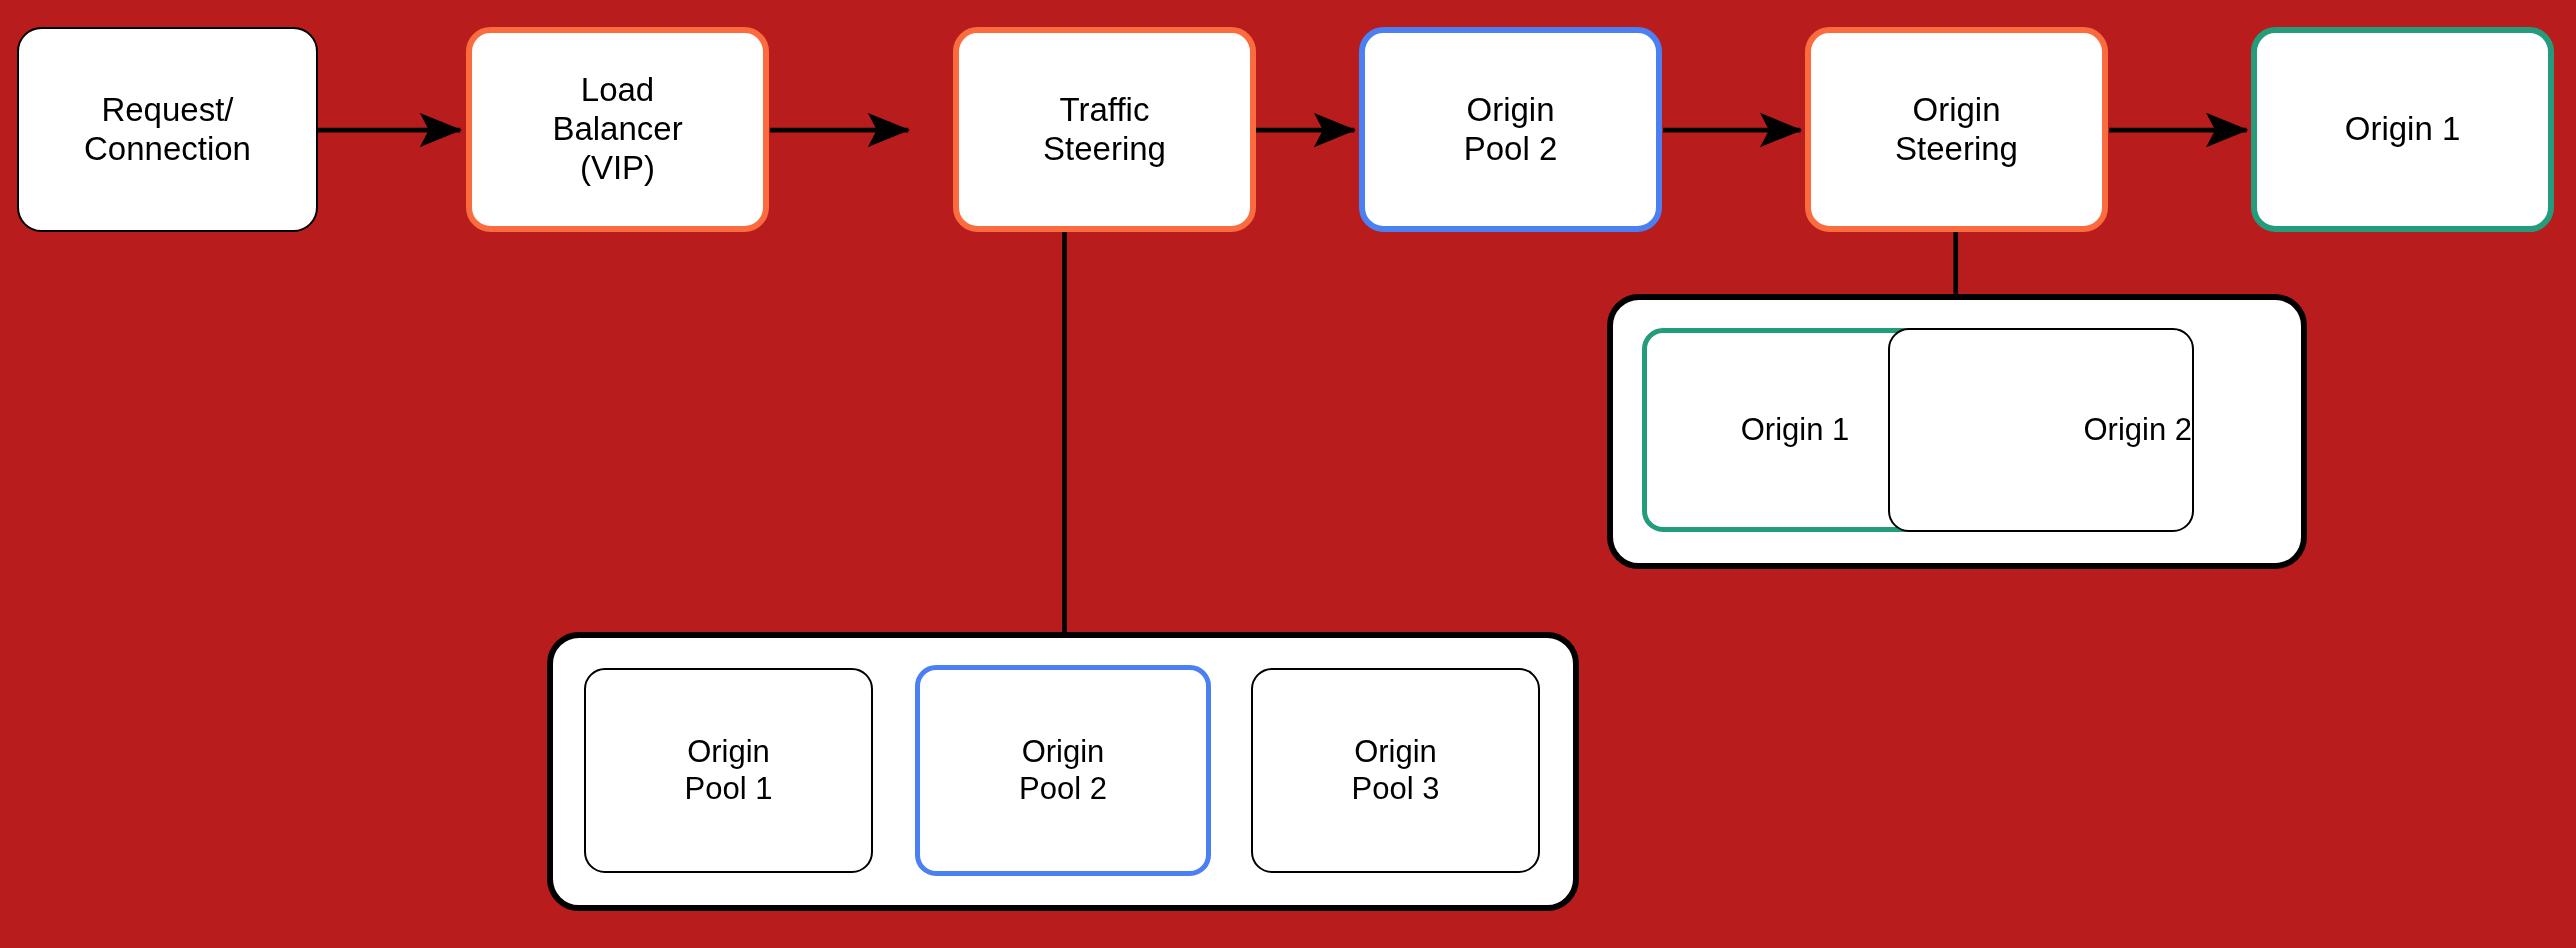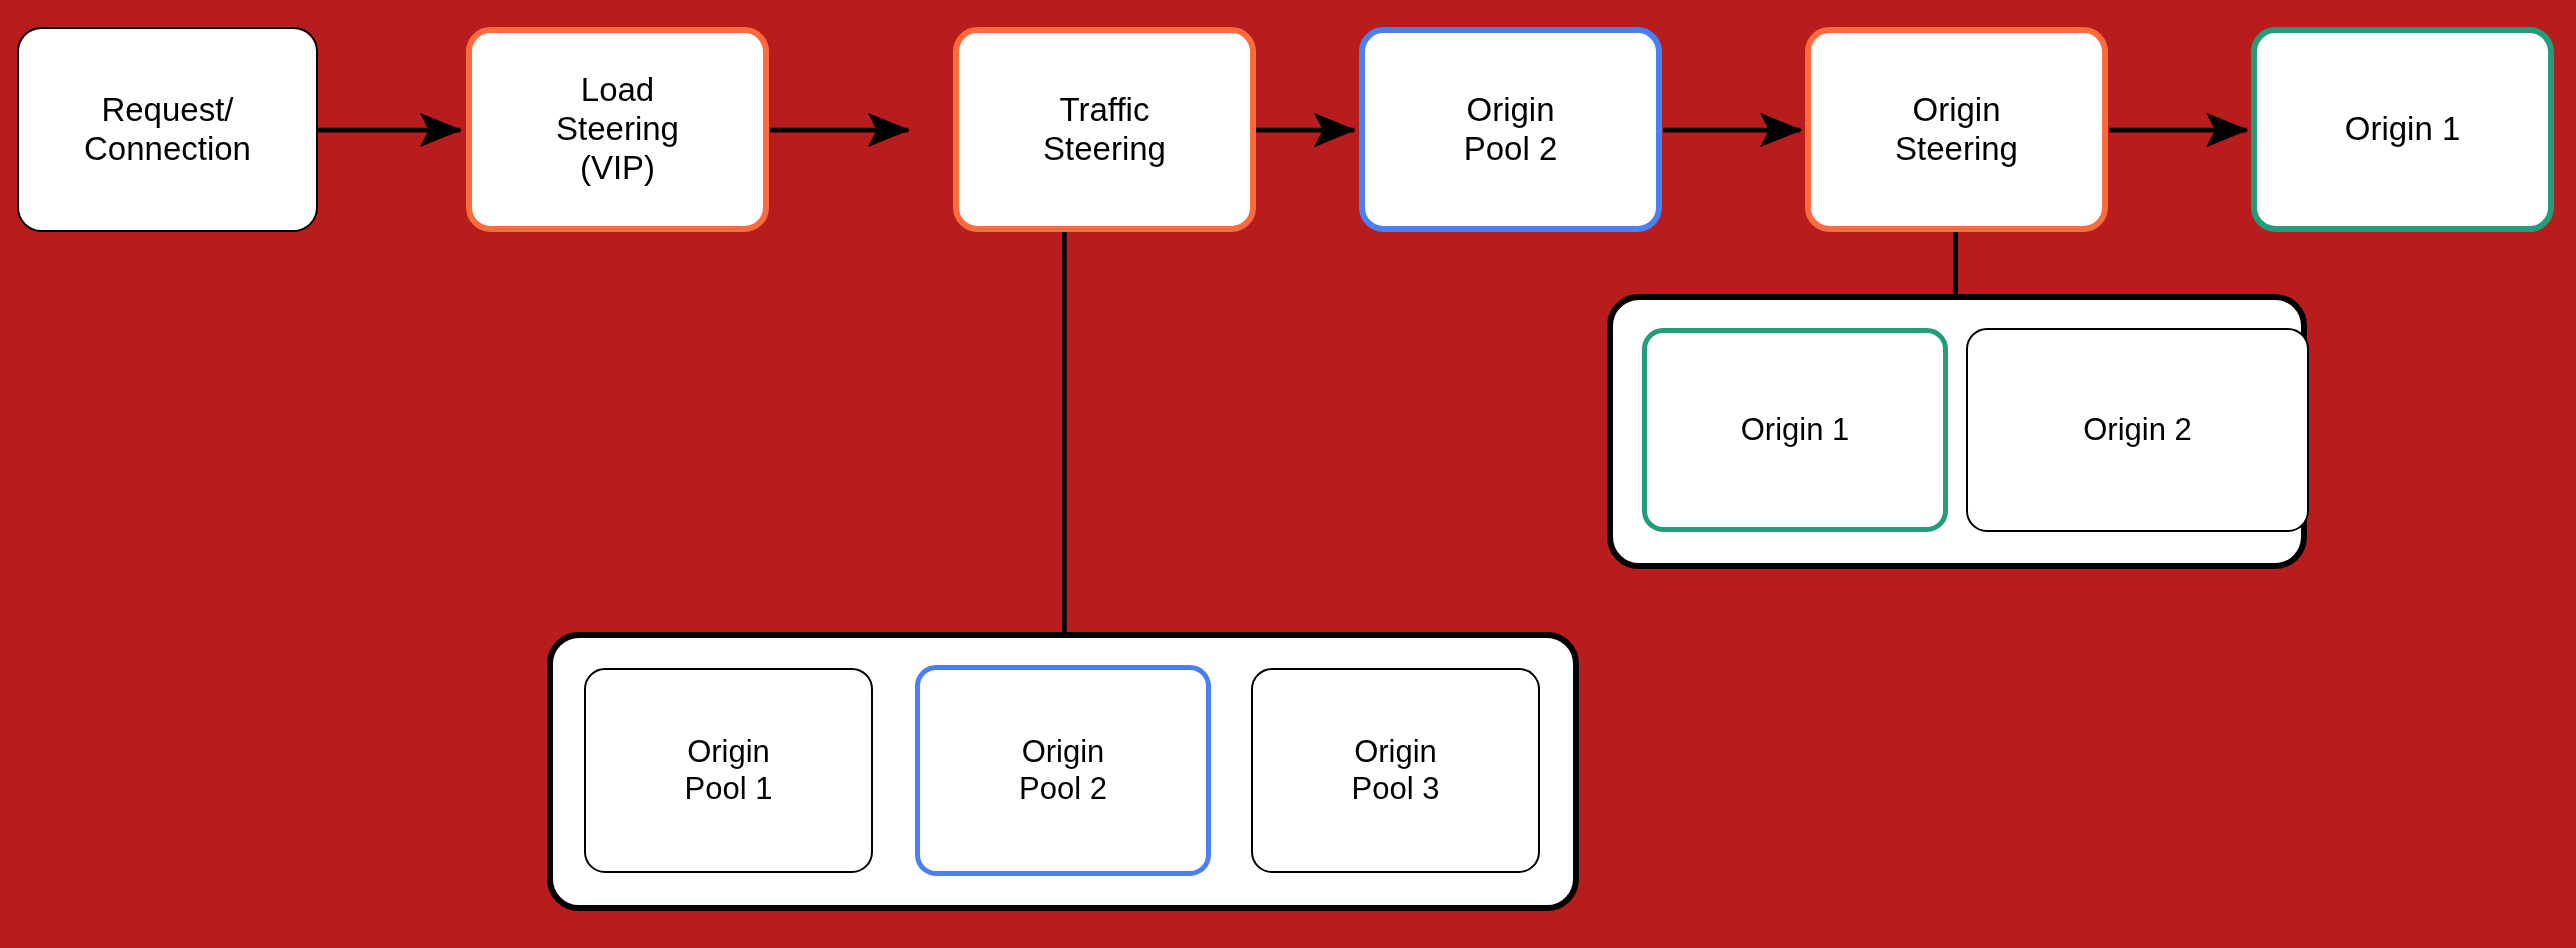--- a/index.html
+++ b/index.html
@@ -104,21 +104,21 @@
     </g>
   </svg>
 
   <div class="node primary thin" style="left:17px; top:27px; width:301px; height:205px;">
     <span>Request/
 Connection</span>
   </div>
 
   <div class="node primary accent" style="left:466px; top:27px; width:303px; height:205px; border-color:#FA6B3D;">
     <span>Load
-Steering
+Balancer
 (VIP)</span>
   </div>
 
   <div class="node primary accent" style="left:953px; top:27px; width:303px; height:205px; border-color:#FA6B3D;">
     <span>Traffic
 Steering</span>
   </div>
 
   <div class="node primary accent" style="left:1359px; top:27px; width:303px; height:205px; border-color:#4A80F2;">
     <span>Origin
@@ -134,21 +134,21 @@
     <span>Origin 1</span>
   </div>
 
   <div class="group" style="left:1607px; top:294px; width:700px; height:275px;">
   </div>
 
   <div class="chip hl" style="left:1642px; top:328px; width:306px; height:204px; border-color:#229C7B;">
     <span>Origin 1</span>
   </div>
 
-  <div class="chip plain" style="left:1966px; top:328px; width:343px; height:204px;">
+  <div class="chip plain" style="left:1888px; top:328px; width:306px; height:204px;justify-content:flex-end;">
     <span>Origin 2</span>
   </div>
 
   <div class="group" style="left:547px; top:632px; width:1032px; height:279px;">
   </div>
 
   <div class="chip plain" style="left:584px; top:668px; width:289px; height:205px;">
     <span>Origin
 Pool 1</span>
   </div>

